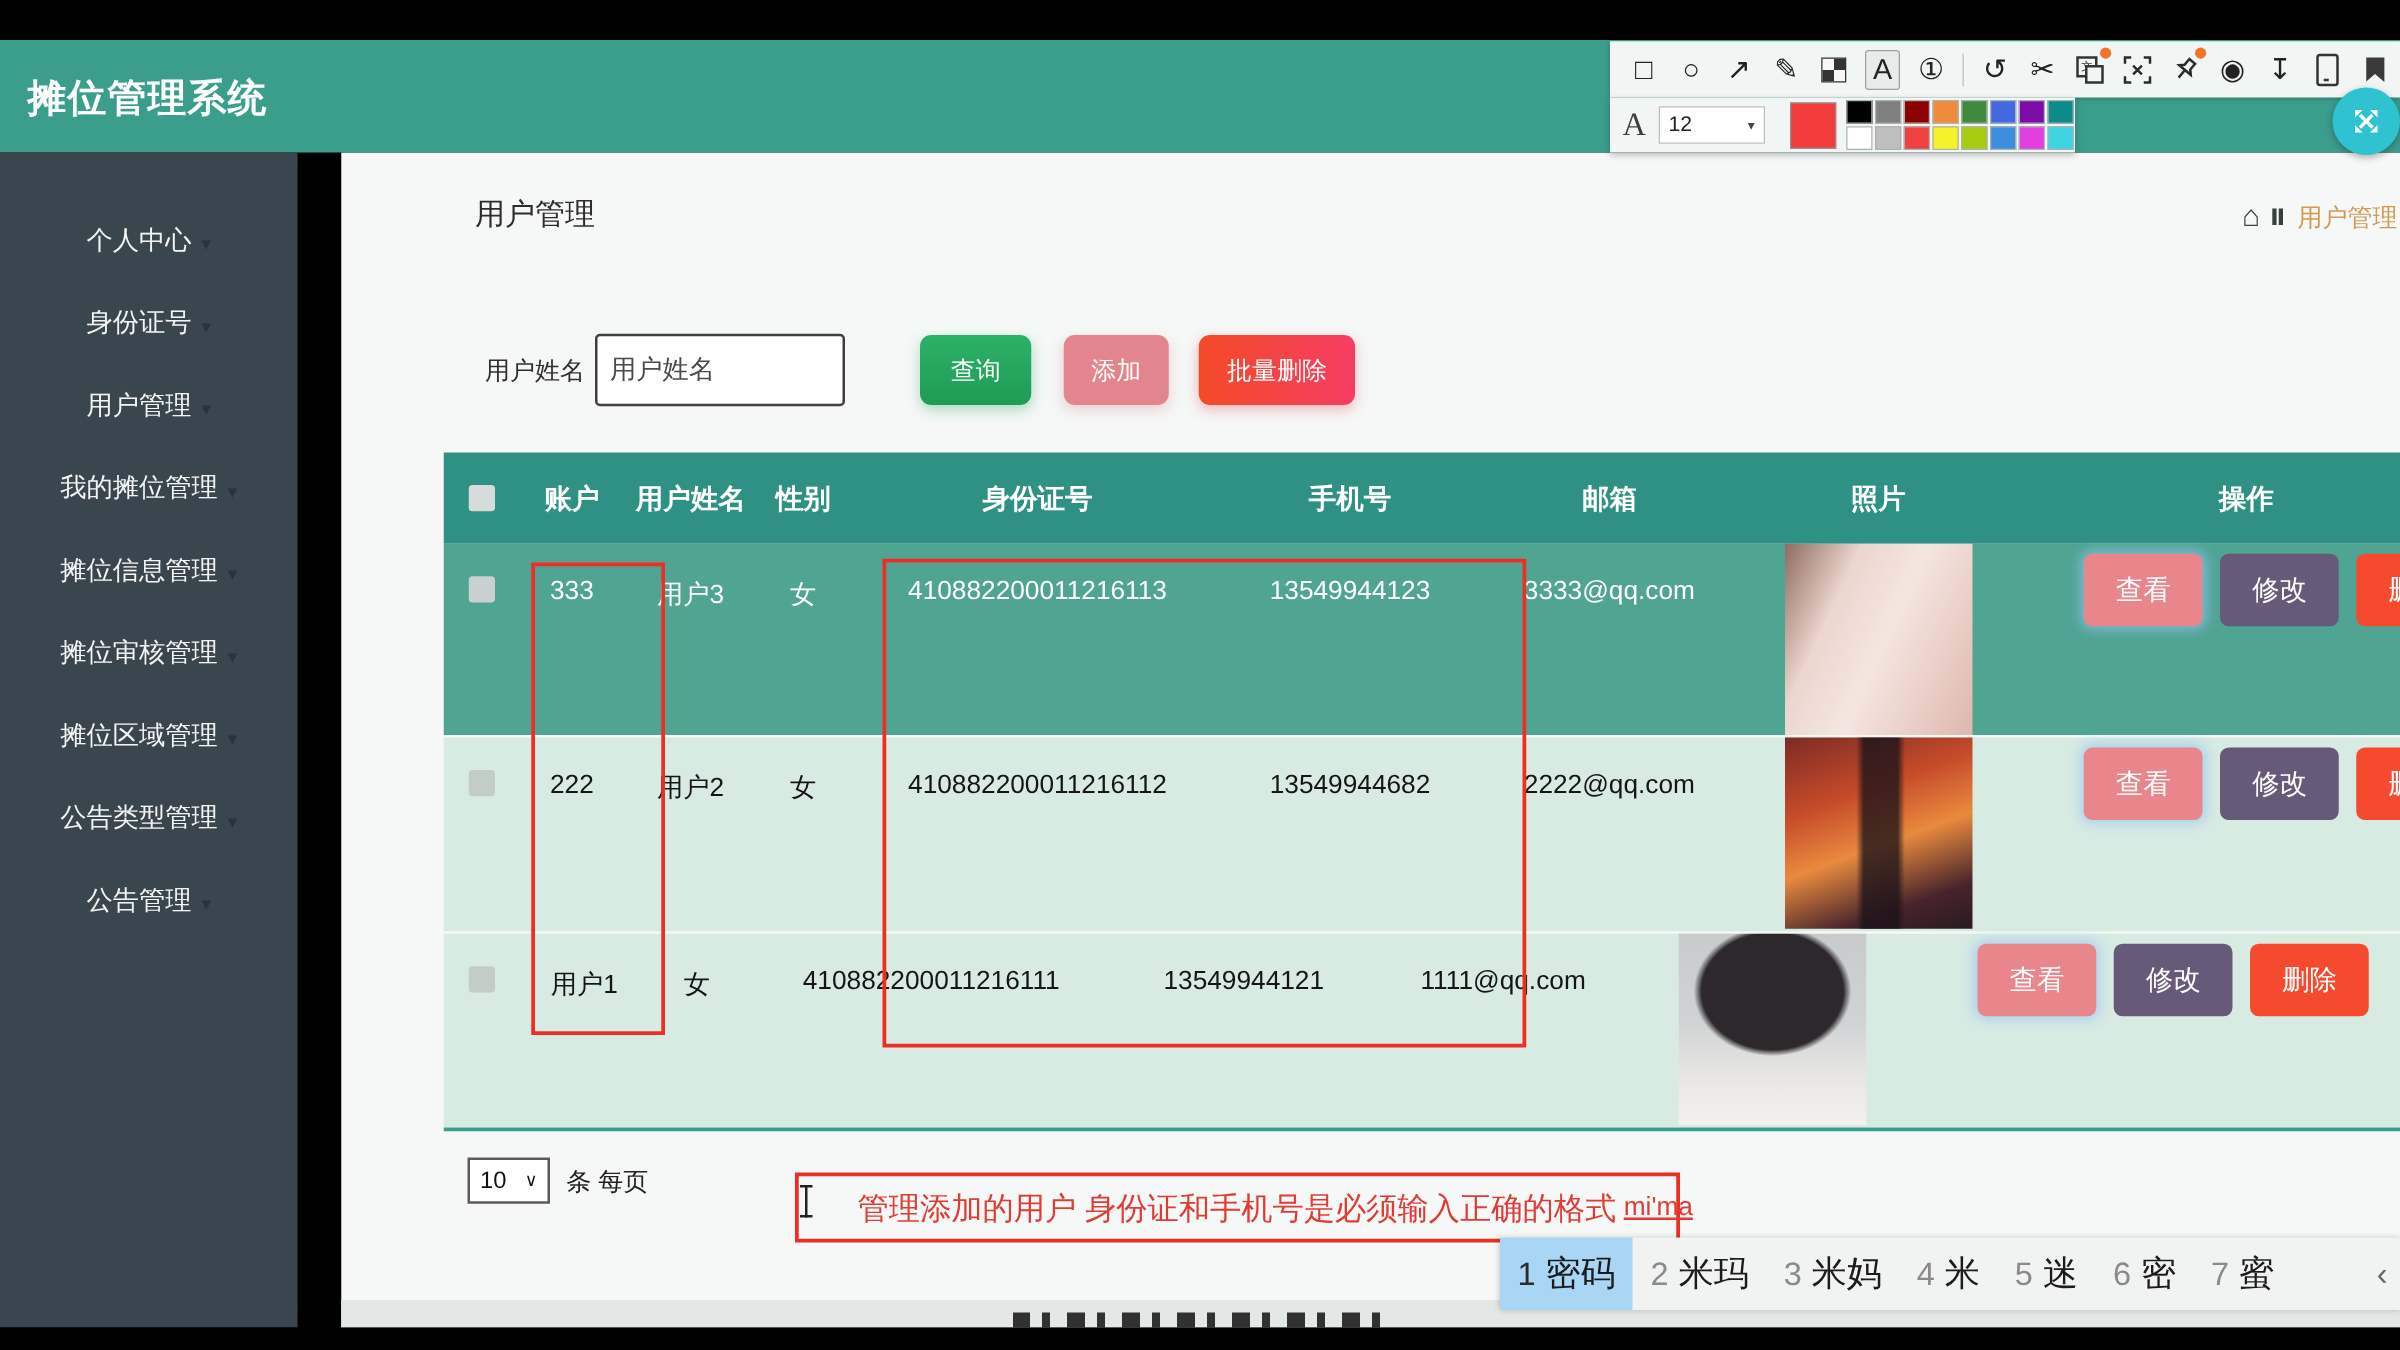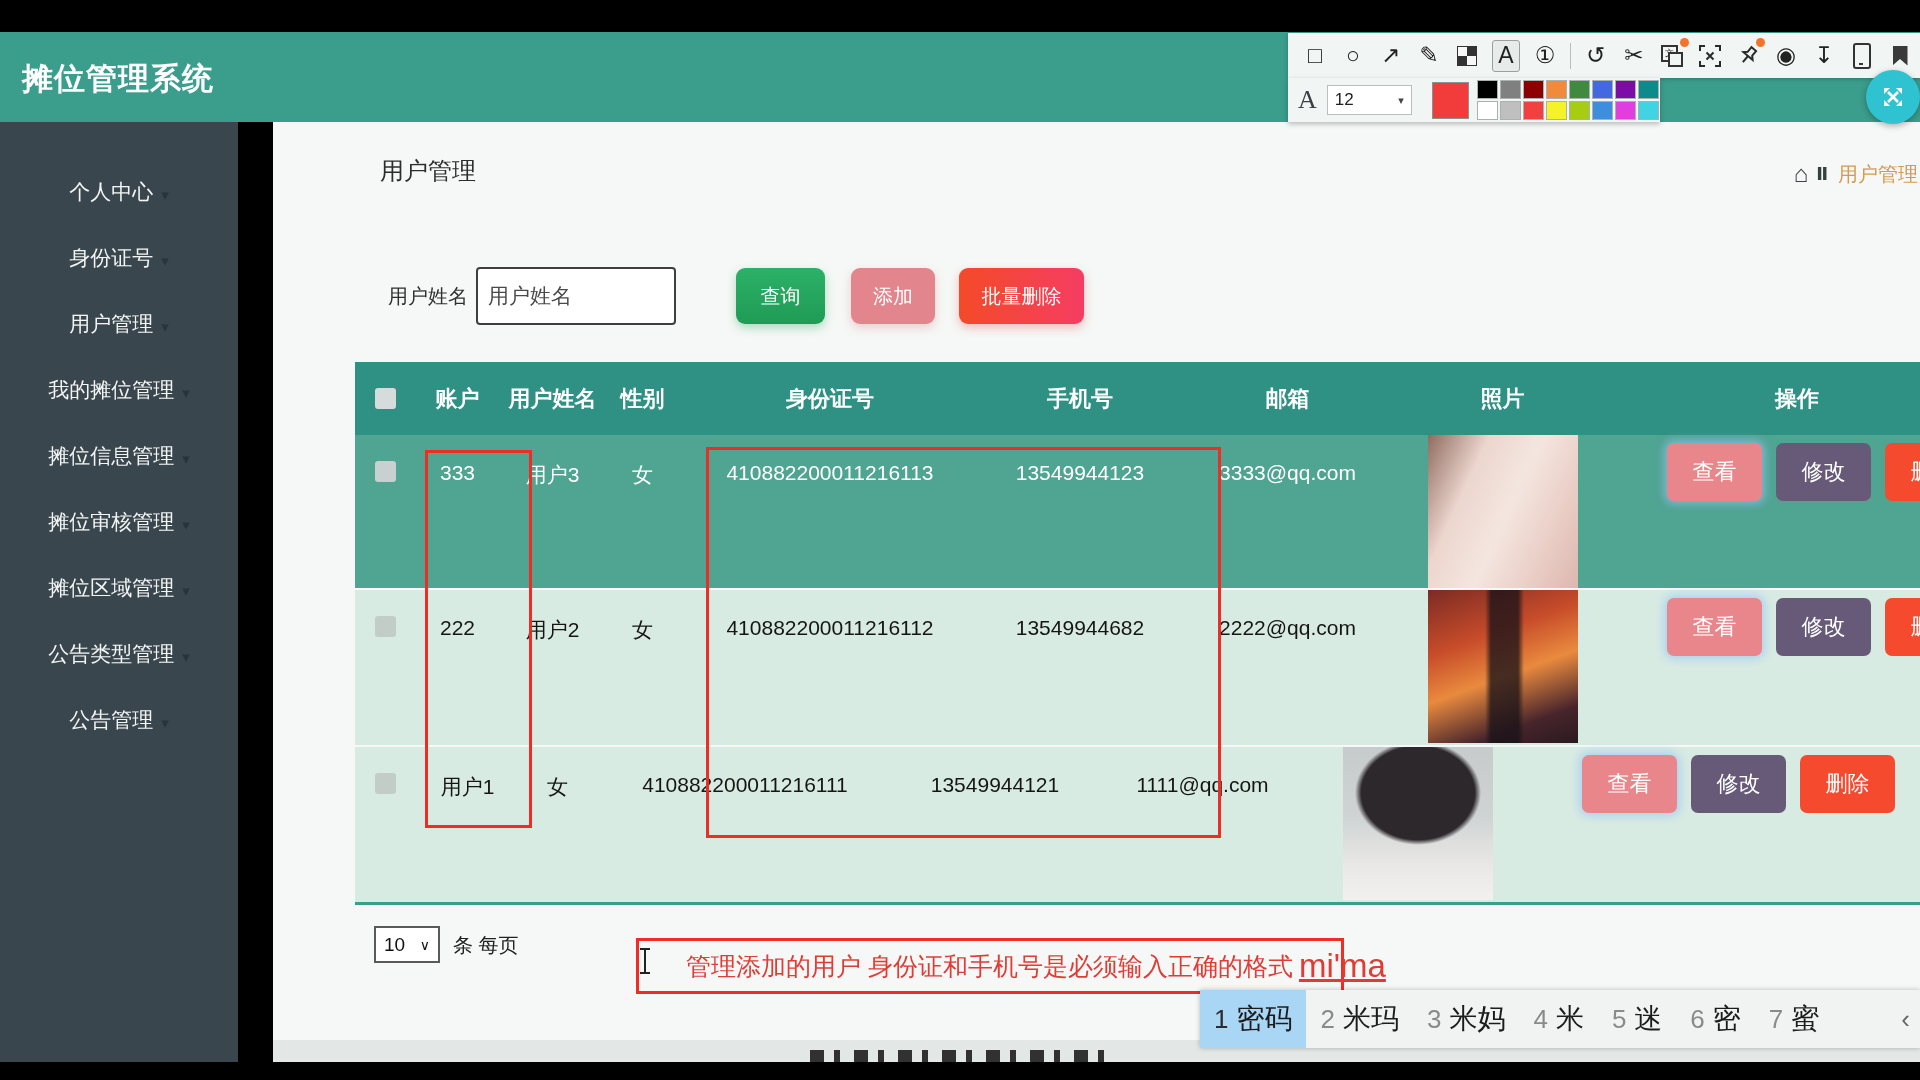--- a/index.html
+++ b/index.html
@@ -120,21 +120,21 @@
   .close-circle{position:absolute;left:1866px;top:70px;width:54px;height:54px;border-radius:50%;background:#2fc3d2;
                 z-index:46;display:flex;align-items:center;justify-content:center;cursor:pointer;
                 box-shadow:0 2px 6px rgba(0,0,0,.3);}
 
   
   .red-box{position:absolute;border:3px solid #ee2e24;z-index:30;pointer-events:none;padding-left:31px;}
   .box-a{left:425px;top:450px;width:70px;height:372px;}
   .box-b{left:706px;top:447px;width:478px;height:385px;}
   .note-box{left:636px;top:938px;width:671px;height:50px;display:flex;align-items:center;pointer-events:none;}
   .note-text{margin-left:16px;font-size:25px;color:#e03c36;white-space:nowrap;}
-  .note-pinyin{font-size:33px;color:#e03c36;text-decoration:underline;margin-left:6px;}
+  .note-pinyin{font-size:21px;color:#e03c36;text-decoration:underline;margin-left:6px;}
   .note-caret{display:inline-block;width:2px;height:32px;background:#111;margin-left:2px;vertical-align:middle;}
   .ibeam{position:absolute;left:640px;top:948px;width:10px;height:26px;z-index:31;pointer-events:none;}
   .ibeam:before,.ibeam:after{content:"";position:absolute;left:0;width:10px;height:2px;background:#222;}
   .ibeam:before{top:0;} .ibeam:after{bottom:0;}
   .ibeam span{position:absolute;left:4px;top:0;width:2px;height:26px;background:#222;}
 
   
   .ime-bar{position:absolute;left:1200px;top:990px;width:720px;height:58px;background:#f1f3f2;z-index:35;
            display:flex;align-items:center;box-shadow:0 0 5px rgba(0,0,0,.25);font-size:28px;color:#1c1c1c;}
   .cand{display:flex;align-items:center;height:100%;padding:0 14px;cursor:pointer;white-space:nowrap;}

